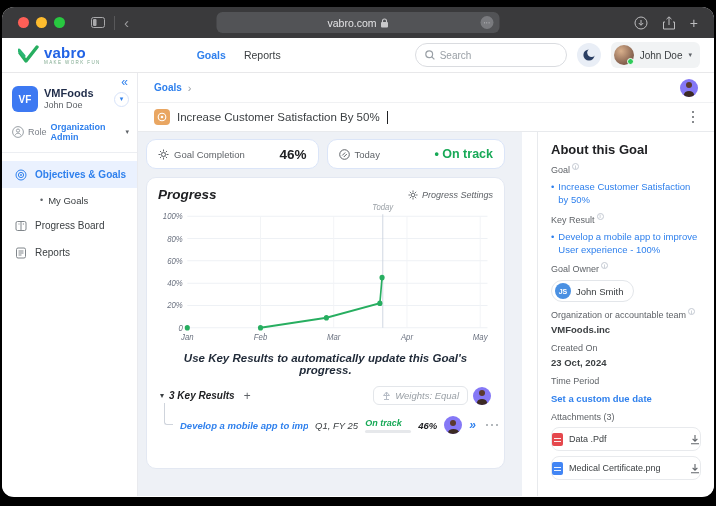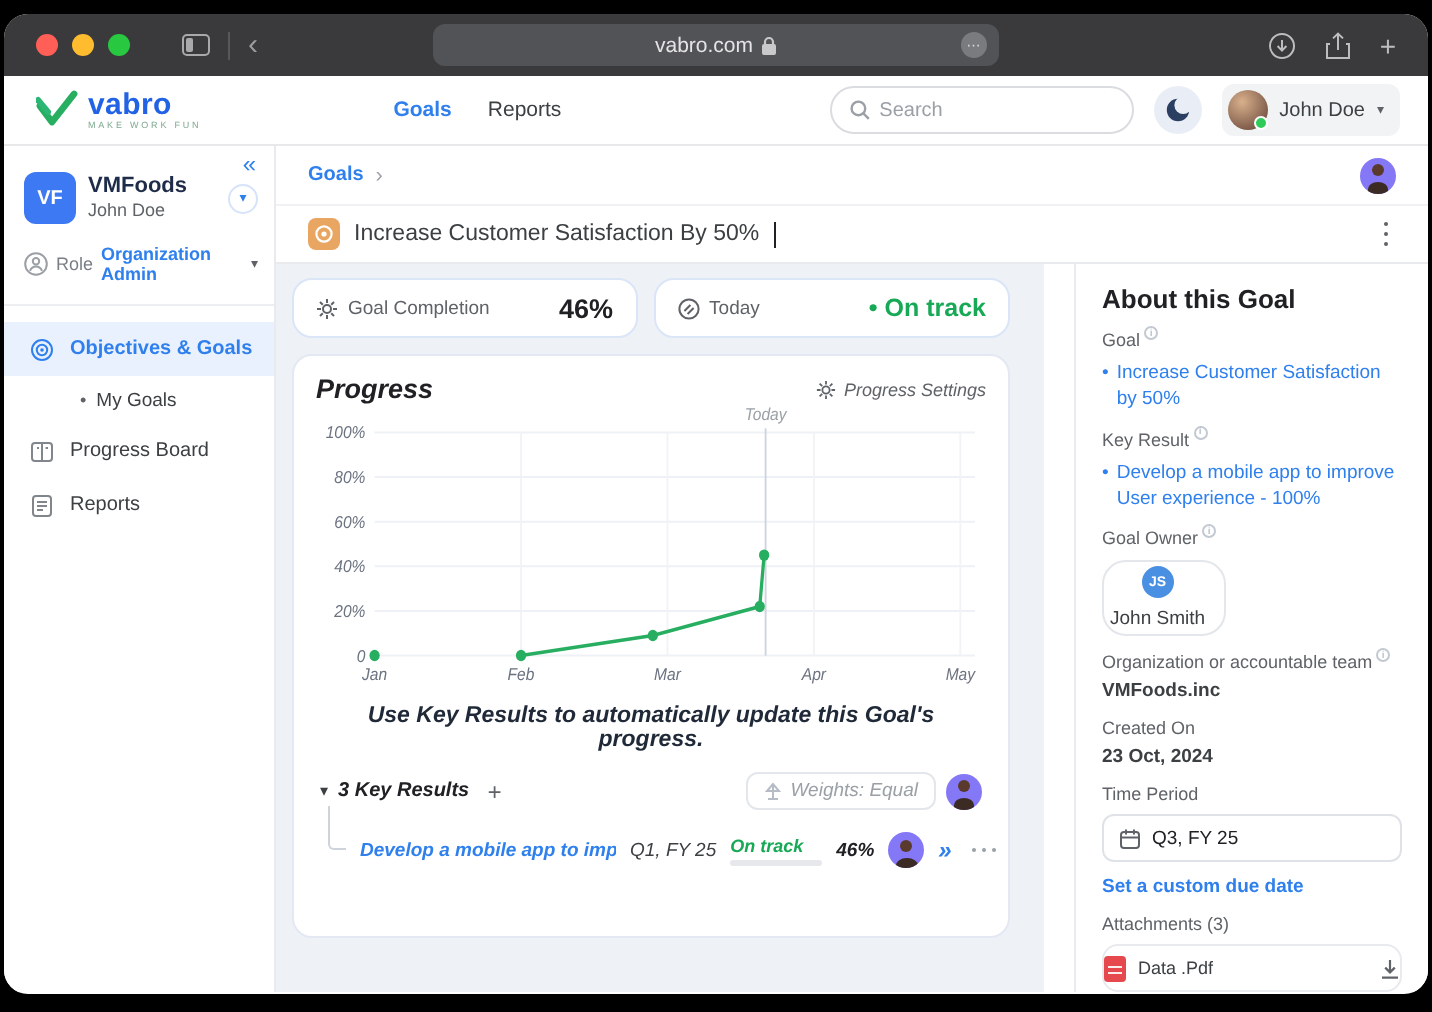--- a/index.html
+++ b/index.html
@@ -109,21 +109,21 @@
   .hdots { display:flex; gap:2.5px; padding:3px; }
   .hdots i { width:2.5px; height:2.5px; border-radius:50%; background:#9aa0a6; }
 
   
   .about { width:177px; background:#fff; border-left:1px solid #e8eaed; padding:10px 13px; overflow:hidden; flex-shrink:0; }
   .about-title { font-size:13px; font-weight:bold; color:#202124; margin-bottom:8px; }
   .ab-label { font-size:9px; color:#5f6368; margin-top:8px; display:flex; align-items:flex-start; gap:2px; }
   .info-i { font-size:5px; color:#9aa4b2; border:1px solid #c3c9d2; border-radius:50%; width:7px; height:7px; display:inline-flex; align-items:center; justify-content:center; transform:translateY(-2px); font-style:normal; }
   .ab-link { font-size:9.5px; color:#2f80ed; line-height:1.4; margin-top:5px; display:flex; gap:4px; }
   .ab-link .bdot { color:#2f80ed; }
-  .owner-chip { margin-top:6px; display:inline-flex; align-items:center; gap:5px; border:1px solid #e3e6ea; border-radius:12px; padding:2px 9px 2px 3px;flex-direction:column; }
+  .owner-chip { margin-top:6px; display:inline-flex; align-items:center; gap:5px; border:1px solid #e3e6ea; border-radius:12px; padding:2px 9px 2px 3px; }
   .js-av { width:16px; height:16px; border-radius:50%; background:#4a90e2; color:#fff; font-size:7px; font-weight:bold; display:flex; align-items:center; justify-content:center; }
   .owner-name { font-size:9.5px; color:#3c4043; }
   .ab-value { font-size:9.5px; font-weight:bold; color:#3c4043; margin-top:4px; }
   .period-box { margin-top:5px; height:24px; border:1px solid #dfe3e8; border-radius:6px; display:flex; align-items:center; gap:6px; padding:0 8px; }
   .period-text { font-size:9.5px; color:#202124; }
   .due-link { font-size:9.5px; color:#2f80ed; font-weight:bold; margin-top:7px; }
   .attach-row { margin-top:5px; height:24px; border:1px solid #e8eaed; border-radius:8px; display:flex; align-items:center; gap:6px; padding:0 0; }
   .file-ic { width:11px; height:13px; border-radius:2px; position:relative; flex-shrink:0; }
   .file-ic.pdf { background:#e5484d; }
   .file-ic.img { background:#4285f4; }
@@ -444,29 +444,20 @@
           <div class="ab-label">
               <span>Organization or accountable team</span>
               <i class="info-i">i</i>
             </div>
           <div class="ab-value">VMFoods.inc</div>
 
           <div class="ab-label">Created On</div>
           <div class="ab-value">23 Oct, 2024</div>
 
           <div class="ab-label">Time Period</div>
-          <div class="period-box">
-            <span>
-              <svg width="10" height="11" viewBox="0 0 10 11">
-                  <rect x="0.5" y="2" width="9" height="8" rx="1.5" fill="none" stroke="#5f6368"></rect>
-                  <path d="M3 0.8v2.4M7 0.8v2.4M0.5 4.8h9" stroke="#5f6368" fill="none"></path>
-                </svg>
-            </span>
-            <span class="period-text">Q3, FY 25</span>
-          </div>
           <div class="due-link">Set a custom due date</div>
 
           <div class="ab-label">Attachments (3)</div>
           <div class="attach-row">
             <span class="file-ic pdf"></span>
             <span class="attach-name">Data .Pdf</span>
             <span>
               <svg width="10" height="11" viewBox="0 0 10 11">
                   <path d="M5 1v6M2.6 4.8L5 7.2l2.4-2.4" fill="none" stroke="#5f6368" stroke-width="1.1"></path>
                   <path d="M1 9.8h8" stroke="#5f6368" stroke-width="1.1"></path>

